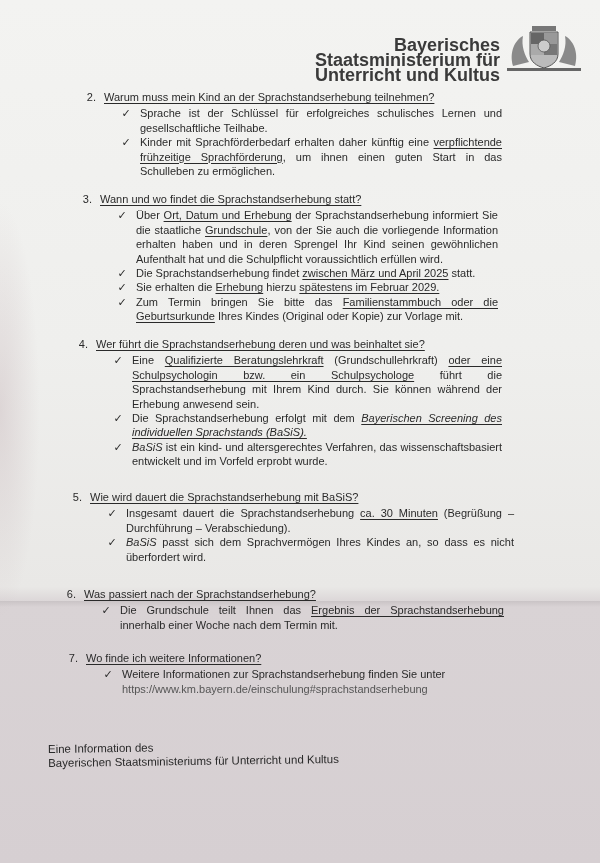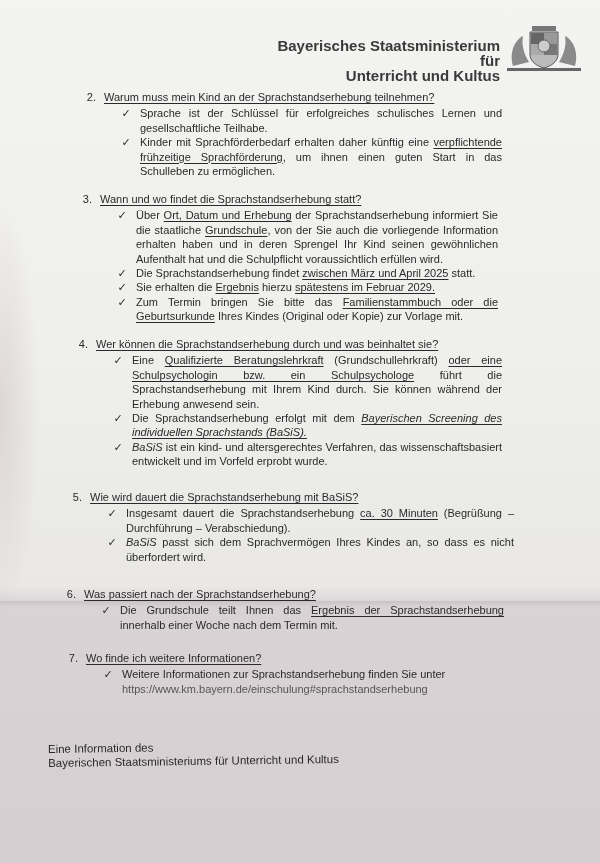--- a/index.html
+++ b/index.html
@@ -7,21 +7,21 @@
     width:600px; height:863px; overflow:hidden; position:relative;
     background: linear-gradient(180deg, #f3f3f1 0%, #efefed 40%, #e9e8e6 68%, #d9d3d5 70%, #d6cfd2 100%);
     font-family: "Liberation Sans", sans-serif;
     color:#2a2a2a;
   }
   .fold { position:absolute; left:0; top:601px; width:600px; height:6px;
     background: linear-gradient(180deg, #c9c3c5, rgba(210,204,207,0)); }
   .shadow-left { position:absolute; left:0; top:200px; width:40px; height:420px;
     background: radial-gradient(ellipse at left, rgba(190,170,175,0.35), rgba(0,0,0,0) 70%); }
   .header { position:absolute; top:38px; left:270px; width:230px; text-align:right;
-    font-weight:bold; font-size:15px; line-height:15px; color:#3a3a3a; }
+    font-weight:bold; font-size:18px; line-height:15px; color:#3a3a3a; }
   .crest { position:absolute; top:22px; left:505px; width:78px; height:50px; }
   .sec { position:absolute; font-size:11px; line-height:14.4px; }
   .q { display:flex; gap:8px; margin-bottom:2px; }
   .q .num { width:12px; text-align:right; }
   .q .txt { text-decoration:underline; text-underline-offset:2px; }
   .items { margin-left:36px; }
   .item { display:flex; gap:8px; text-align:justify; }
   .item .chk { width:12px; flex:none; text-align:center; }
   .u { text-decoration:underline; text-underline-offset:2px; }
   .i { font-style:italic; }
@@ -77,33 +77,33 @@
     <div class="item">
         <span class="chk">✓</span>
         <span>Über <span class="u">Ort, Datum und Erhebung</span> der Sprachstandserhebung informiert Sie die staatliche <span class="u">Grundschule</span>, von der Sie auch die vorliegende Information erhalten haben und in deren Sprengel Ihr Kind seinen gewöhnlichen Aufenthalt hat und die Schulpflicht voraussichtlich erfüllen wird.</span>
       </div>
     <div class="item">
         <span class="chk">✓</span>
         <span>Die Sprachstandserhebung findet <span class="u">zwischen März und April 2025</span> statt.</span>
       </div>
     <div class="item">
         <span class="chk">✓</span>
-        <span>Sie erhalten die <span class="u">Ergebnis</span> hierzu <span class="u">spätestens im Februar 2029.</span></span>
+        <span>Sie erhalten die <span class="u">Erhebung</span> hierzu <span class="u">spätestens im Februar 2029.</span></span>
       </div>
     <div class="item">
         <span class="chk">✓</span>
         <span>Zum Termin bringen Sie bitte das <span class="u">Familienstammbuch oder die Geburtsurkunde</span> Ihres Kindes (Original oder Kopie) zur Vorlage mit.</span>
       </div>
   </div>
 </div>
 
 <div class="sec" style="left:76px; top:337px; width:426px;">
   <div class="q">
       <span class="num">4.</span>
-      <span class="txt">Wer können die Sprachstandserhebung durch und was beinhaltet sie?</span>
+      <span class="txt">Wer führt die Sprachstandserhebung deren und was beinhaltet sie?</span>
     </div>
   <div class="items">
     <div class="item">
         <span class="chk">✓</span>
         <span>Eine <span class="u">Qualifizierte Beratungslehrkraft</span> (Grundschullehrkraft) <span class="u">oder eine Schulpsychologin bzw. ein Schulpsychologe</span> führt die Sprachstandserhebung mit Ihrem Kind durch. Sie können während der Erhebung anwesend sein.</span>
       </div>
     <div class="item">
         <span class="chk">✓</span>
         <span>Die Sprachstandserhebung erfolgt mit dem <span class="u i">Bayerischen Screening des individuellen Sprachstands (BaSiS).</span></span>
       </div>

